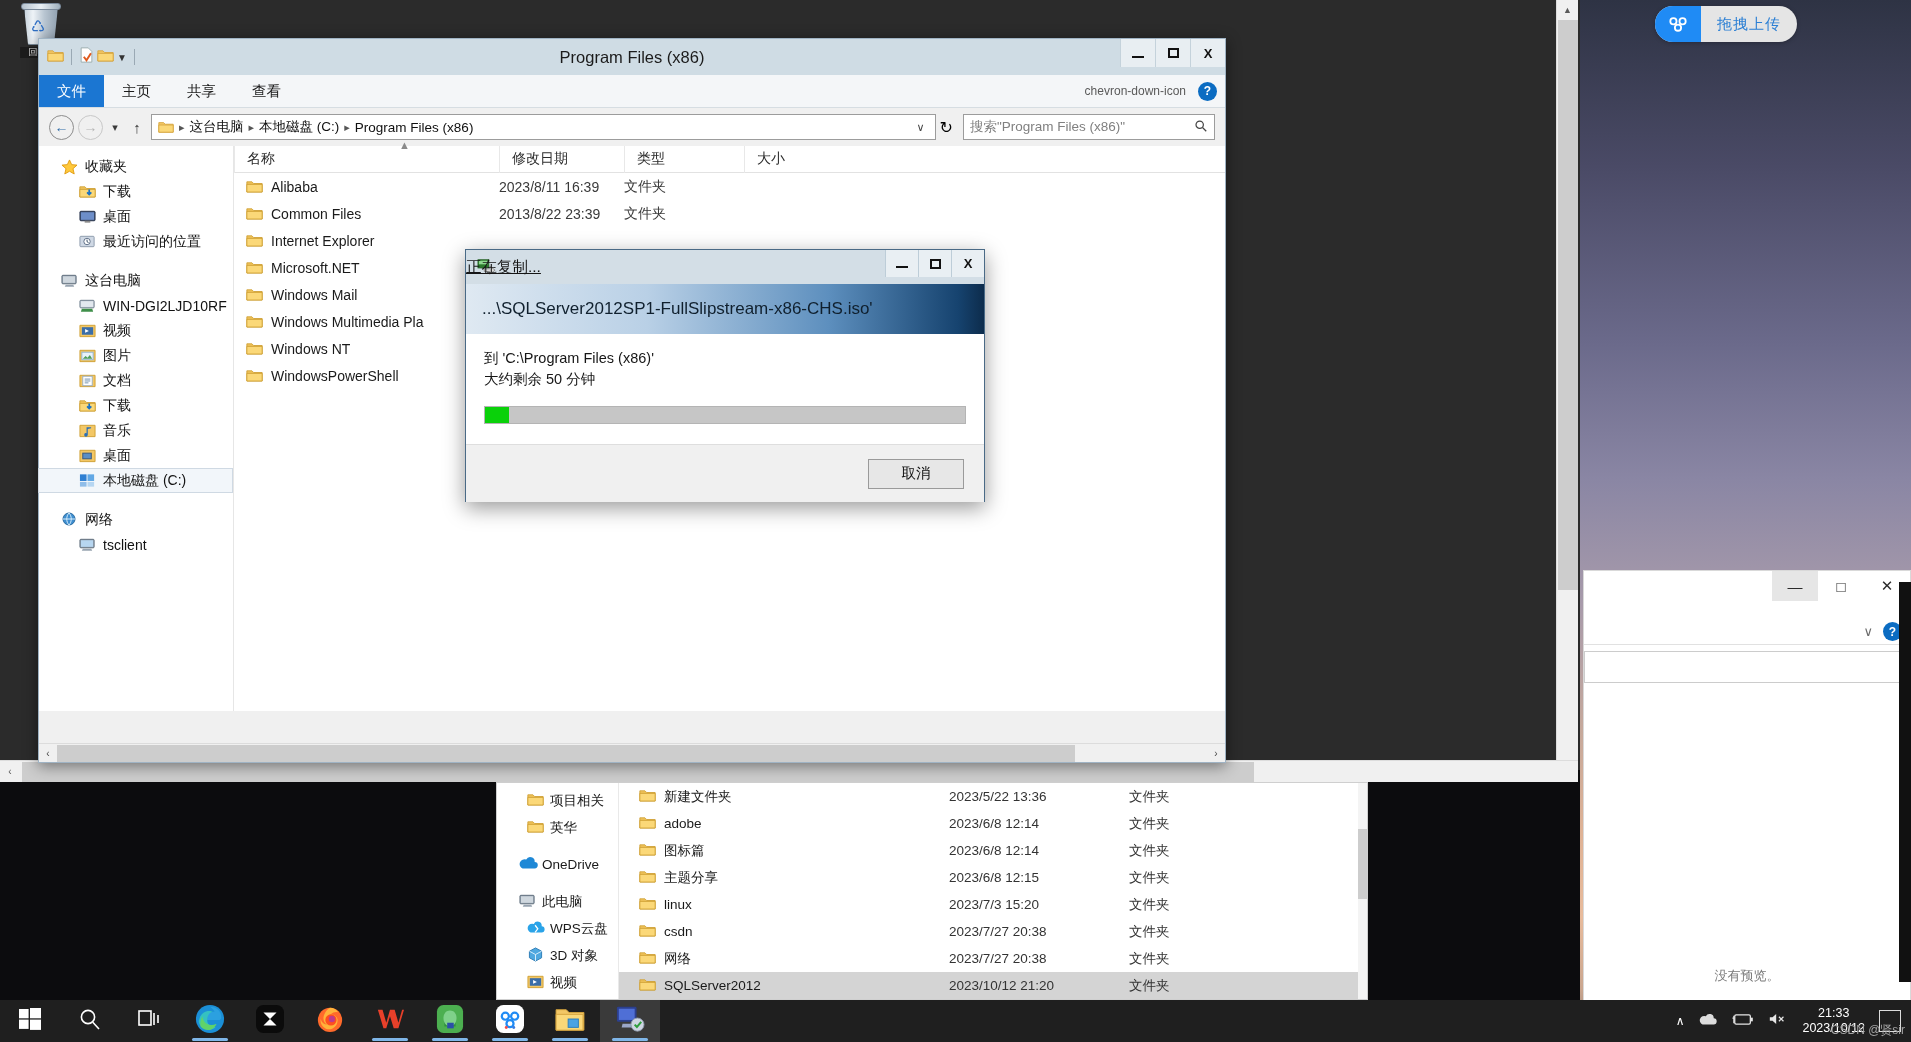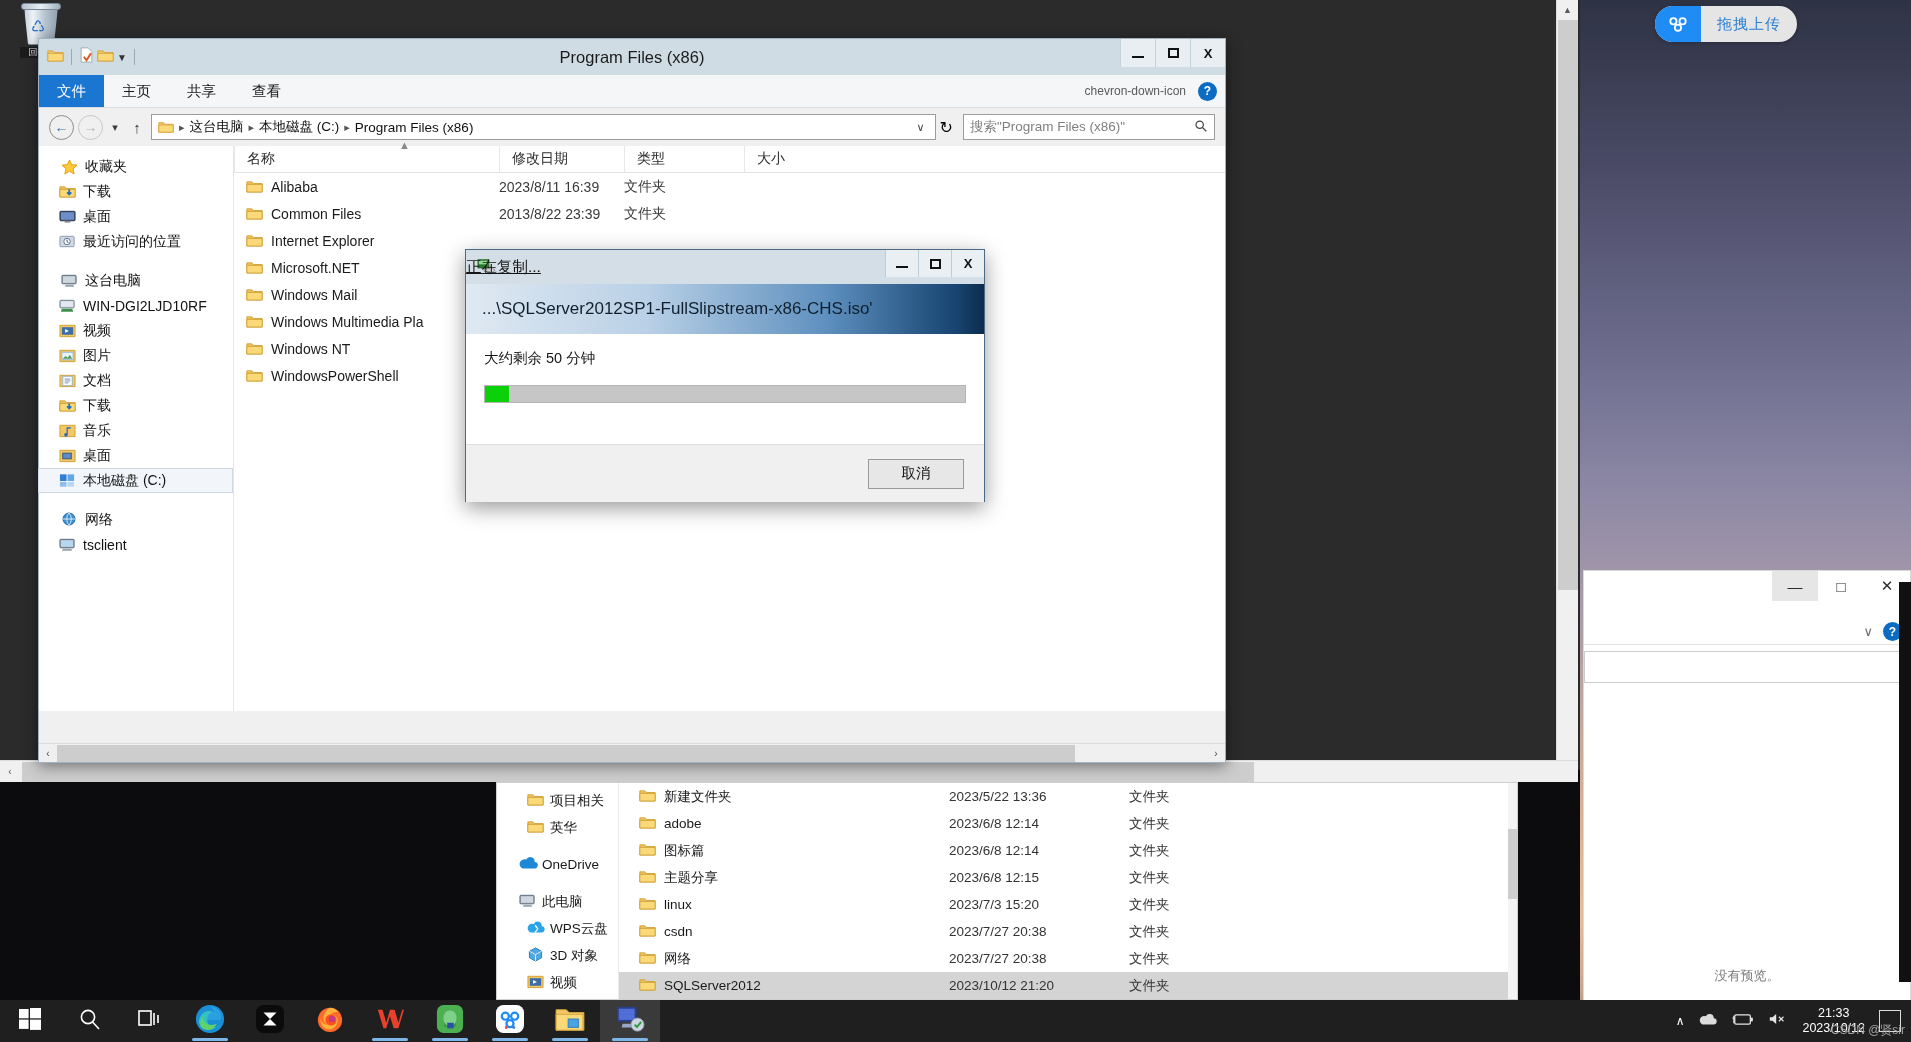--- a/index.html
+++ b/index.html
@@ -145,21 +145,21 @@
     height: 20px; width: 1232px; background: #cdcdcd; margin-left: 2px;
   }
   #bg-scroll-h .hspacer { flex: 1; }
   #bg-corner-grip {
     position: absolute; left: 1558px; top: 762px; width: 20px; height: 20px;
     background: #f0f0f0;
   }
 
   
   #bottom-explorer {
-    position: absolute; left: 496px; top: 782px; width: 1022px; height: 218px;
+    position: absolute; left: 496px; top: 782px; width: 872px; height: 218px;
     background: #ffffff; border: 1px solid #cfcfcf; overflow: hidden;
     display: flex;
   }
   #bottom-explorer .be-nav {
     width: 122px; border-right: 1px solid #e9e9e9; padding-top: 4px; position: relative;
   }
   #bottom-explorer .be-nav-item {
     display: flex; align-items: center; gap: 6px; height: 27px;
     padding-left: 22px; font-size: 13.5px; color: #1a1a1a; white-space: nowrap;
   }
@@ -253,21 +253,21 @@
 
   .ex-body { display: flex; height: 565px; background: #fff; }
   .ex-nav {
     width: 195px; background: #fff; border-right: 1px solid #e6e6e6; padding-top: 8px;
     position: relative;
   }
   .nav-item {
     height: 25px; display: flex; align-items: center; gap: 7px; font-size: 14px;
     color: #121212; padding-left: 22px; white-space: nowrap;
   }
-  .nav-item.lvl2 { padding-left: 20px; }
+  .nav-item.lvl2 { padding-left: 40px; }
   .nav-item.sel { background: #f2f6fa; border: 1px solid #cfd9e3; margin-left: -1px; }
   .nav-gap { height: 14px; }
 
   .ex-content { flex: 1; position: relative; background: #fff; }
   .col-head {
     height: 27px; display: flex; border-bottom: 1px solid #e2e2e2;
     background: #fff; font-size: 14px; color: #2b2b2b; align-items: center;
     position: relative;
   }
   .col-head .ch { padding-left: 12px; border-left: 1px solid #e8e8e8; height: 27px; display: flex; align-items: center; }
@@ -998,20 +998,21 @@
           <span class="box"></span>
         </div>
       <div class="cd-wbtn">X</div>
     </div>
   </div>
   <div class="cd-main">
     <div class="cd-filebar">
       <span>...\SQLServer2012SP1-FullSlipstream-x86-CHS.iso'</span>
     </div>
     <div class="cd-lines">
+      <div>到 'C:\Program Files (x86)'</div>
       <div>大约剩余 50 分钟</div>
     </div>
     <div class="cd-progress-wrap">
       <div class="cd-progress">
         <div class="bar" id="progress-fill" style="width: 5%; background: rgb(10, 209, 10);"></div>
       </div>
     </div>
   </div>
   <div class="cd-footer">
     <div class="cd-cancel">取消</div>

